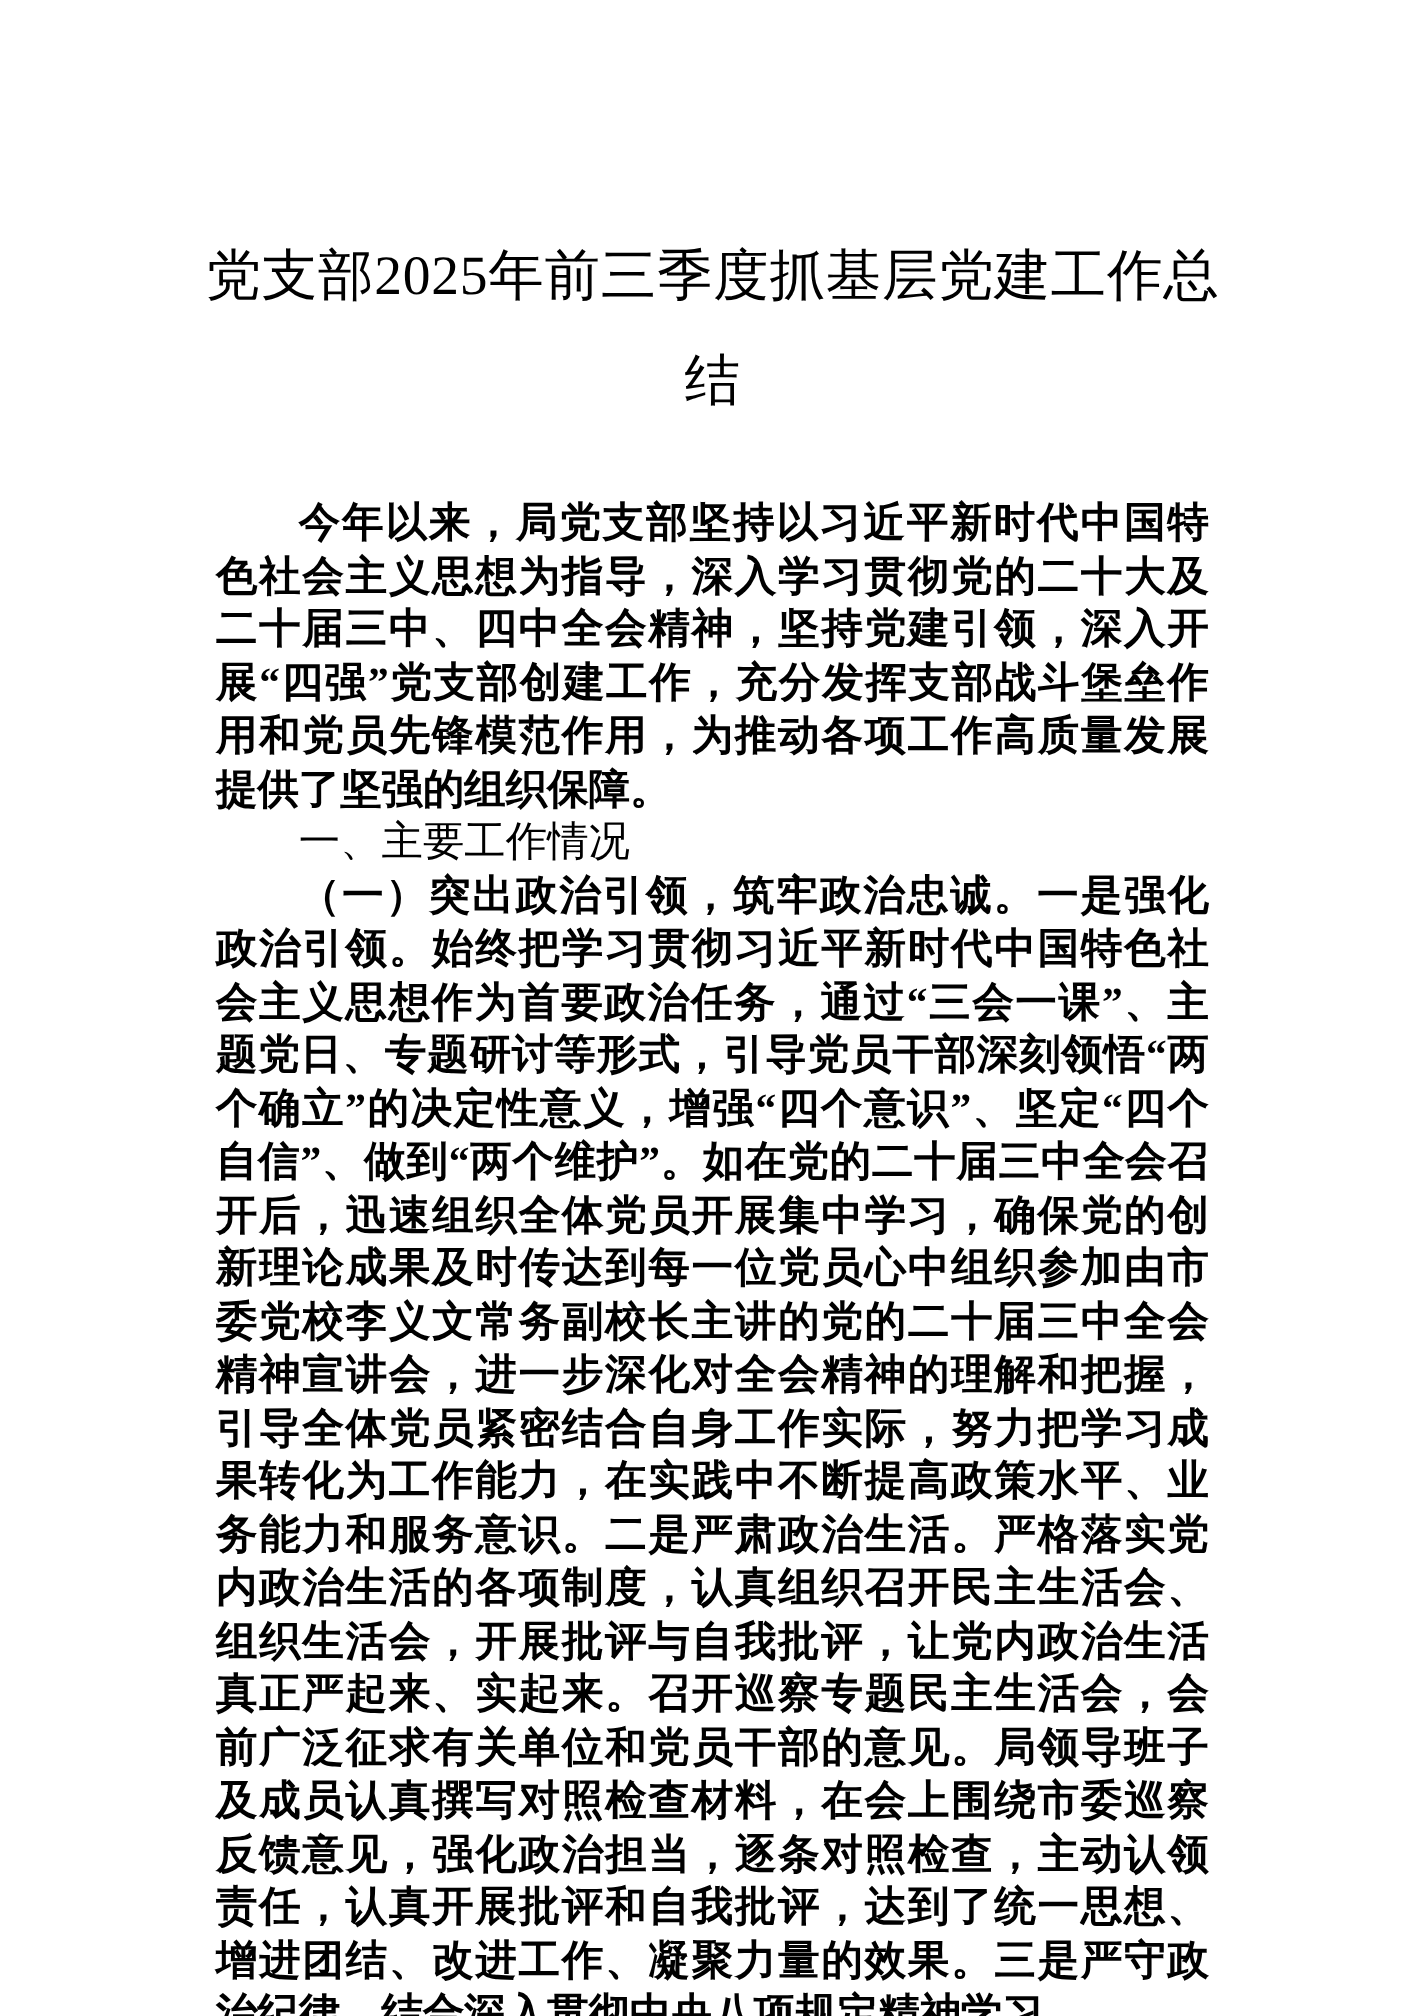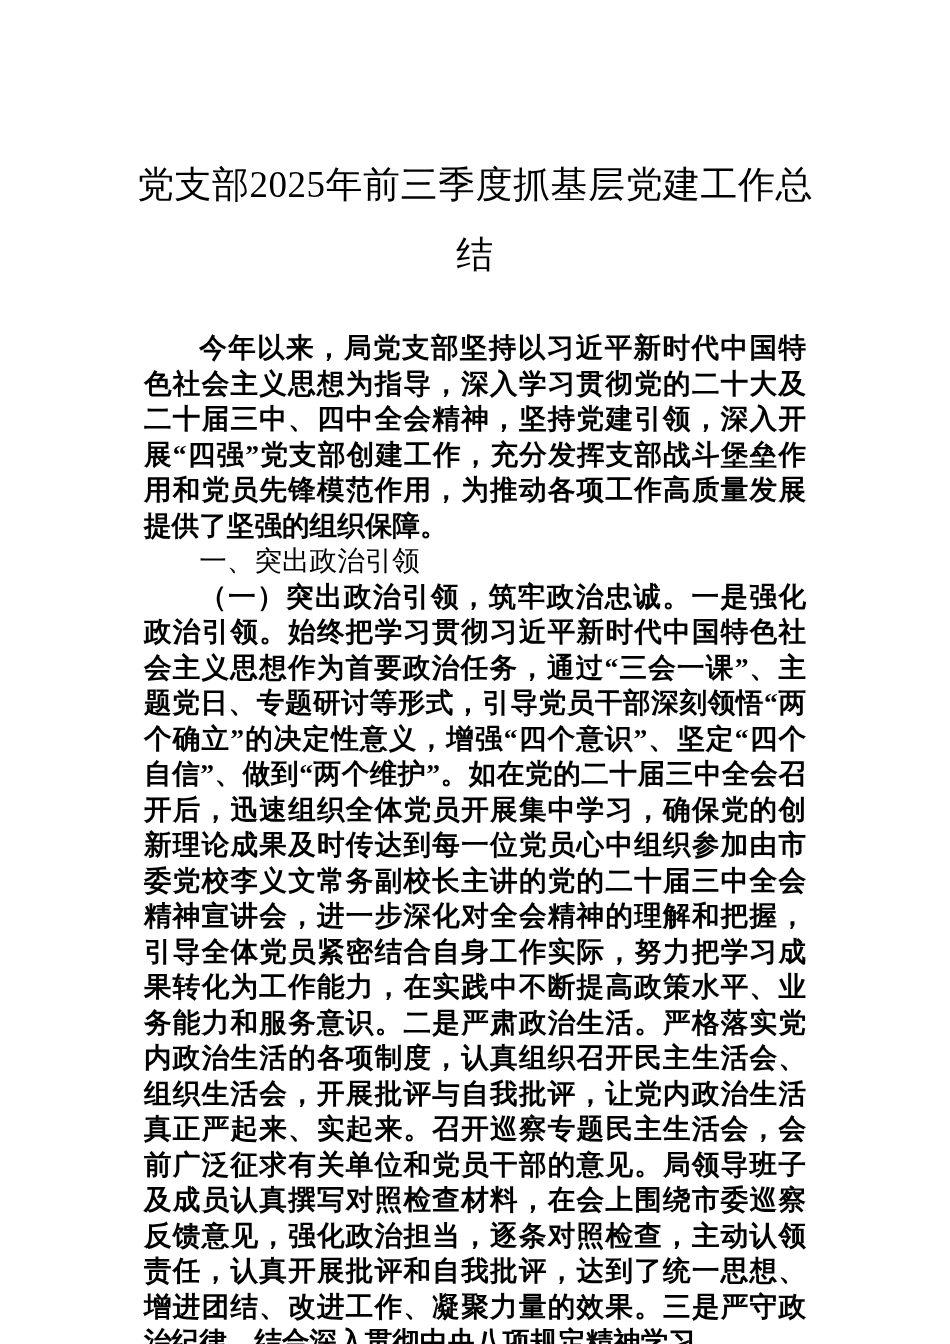--- a/index.html
+++ b/index.html
@@ -44,16 +44,16 @@
     font-weight: normal;
   }
 </style>
 </head>
 <body>
 
 <div class="page">
   <h1 class="doc-title">党支部2025年前三季度抓基层党建工作总结</h1>
   <div class="doc-body">
     <p class="para">今年以来，局党支部坚持以习近平新时代中国特色社会主义思想为指导，深入学习贯彻党的二十大及二十届三中、四中全会精神，坚持党建引领，深入开展“四强”党支部创建工作，充分发挥支部战斗堡垒作用和党员先锋模范作用，为推动各项工作高质量发展提供了坚强的组织保障。</p>
-    <p class="para heading">一、突出政治引领</p>
+    <p class="para heading">一、主要工作情况</p>
     <p class="para">（一）突出政治引领，筑牢政治忠诚。一是强化政治引领。始终把学习贯彻习近平新时代中国特色社会主义思想作为首要政治任务，通过“三会一课”、主题党日、专题研讨等形式，引导党员干部深刻领悟“两个确立”的决定性意义，增强“四个意识”、坚定“四个自信”、做到“两个维护”。如在党的二十届三中全会召开后，迅速组织全体党员开展集中学习，确保党的创新理论成果及时传达到每一位党员心中组织参加由市委党校李义文常务副校长主讲的党的二十届三中全会精神宣讲会，进一步深化对全会精神的理解和把握，引导全体党员紧密结合自身工作实际，努力把学习成果转化为工作能力，在实践中不断提高政策水平、业务能力和服务意识。二是严肃政治生活。严格落实党内政治生活的各项制度，认真组织召开民主生活会、组织生活会，开展批评与自我批评，让党内政治生活真正严起来、实起来。召开巡察专题民主生活会，会前广泛征求有关单位和党员干部的意见。局领导班子及成员认真撰写对照检查材料，在会上围绕市委巡察反馈意见，强化政治担当，逐条对照检查，主动认领责任，认真开展批评和自我批评，达到了统一思想、增进团结、改进工作、凝聚力量的效果。三是严守政治纪律。结合深入贯彻中央八项规定精神学习</p>
   </div>
 </div>
 
 </body></html>

